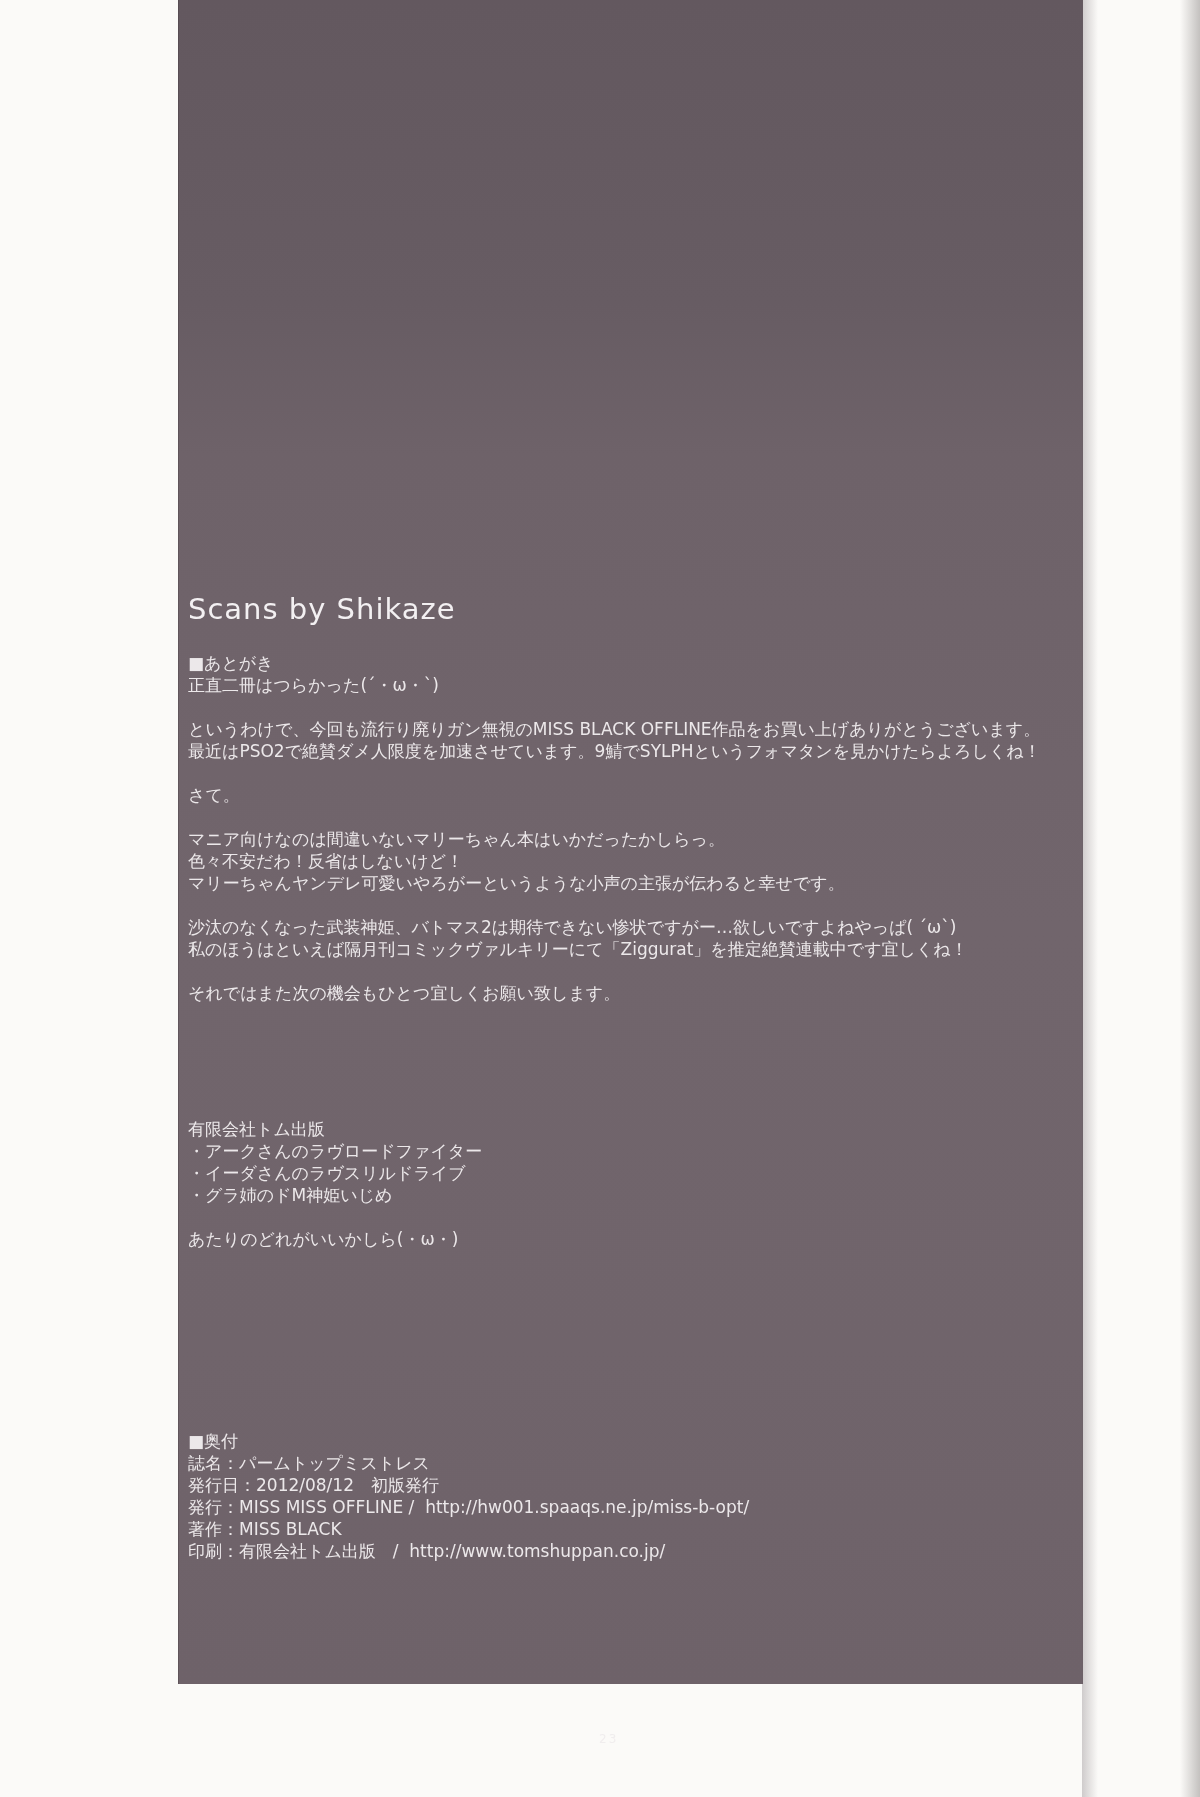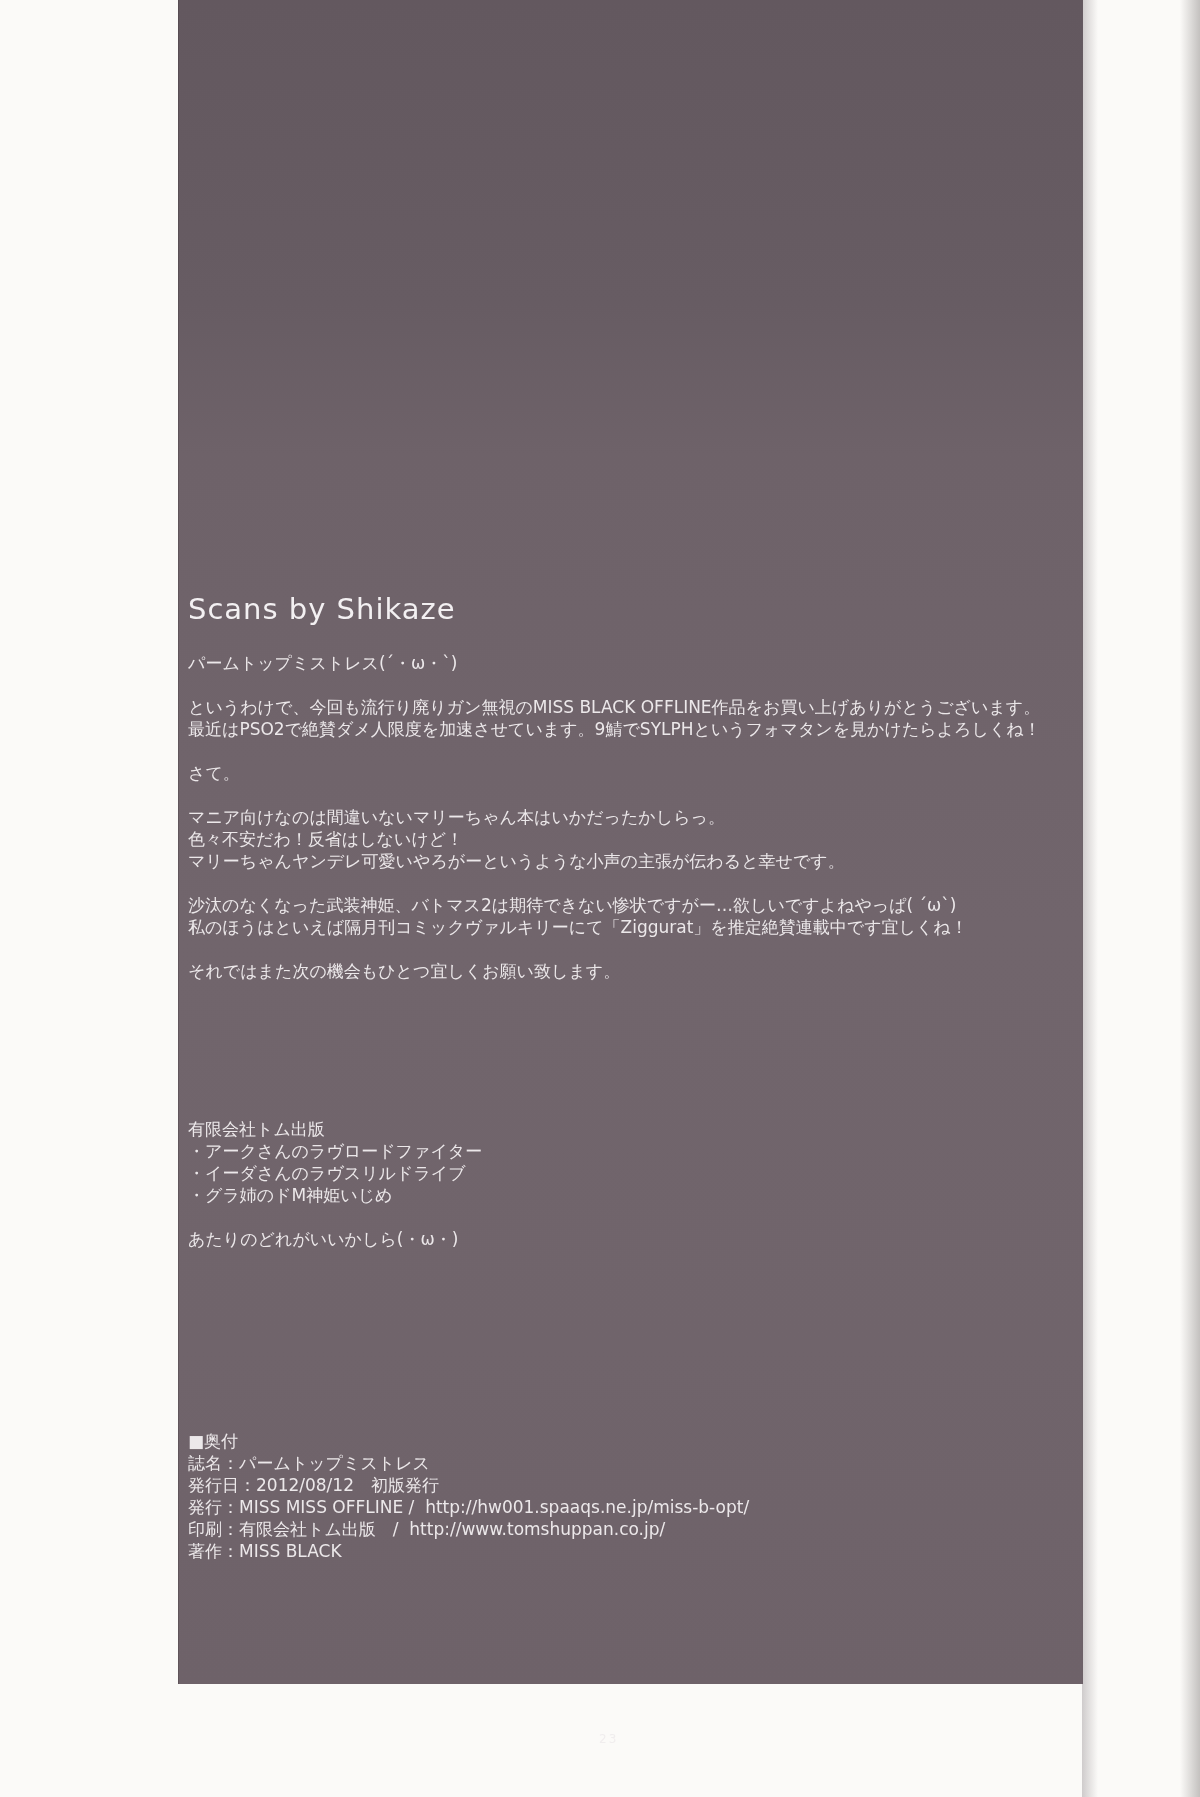--- a/index.html
+++ b/index.html
@@ -99,21 +99,22 @@
 </head>
 <body>
 
 <div class="canvas">
 
   <div class="page">
 
     <div class="credit">Scans by Shikaze</div>
 
     <section class="afterword">
-      <div class="line">パームトップミストレス(´・ω・`)</div>
+      <div class="line">■あとがき</div>
+      <div class="line">正直二冊はつらかった(´・ω・`)</div>
       <div class="line blank"></div>
       <div class="line">というわけで、今回も流行り廃りガン無視のMISS BLACK OFFLINE作品をお買い上げありがとうございます。</div>
       <div class="line">最近はPSO2で絶賛ダメ人限度を加速させています。9鯖でSYLPHというフォマタンを見かけたらよろしくね！</div>
       <div class="line blank"></div>
       <div class="line">さて。</div>
       <div class="line blank"></div>
       <div class="line">マニア向けなのは間違いないマリーちゃん本はいかだったかしらっ。</div>
       <div class="line">色々不安だわ！反省はしないけど！</div>
       <div class="line">マリーちゃんヤンデレ可愛いやろがーというような小声の主張が伝わると幸せです。</div>
       <div class="line blank"></div>
@@ -130,22 +131,22 @@
       <div class="line">・グラ姉のドM神姫いじめ</div>
       <div class="line blank"></div>
       <div class="line">あたりのどれがいいかしら(・ω・)</div>
     </section>
 
     <section class="colophon">
       <div class="line">■奥付</div>
       <div class="line">誌名：パームトップミストレス</div>
       <div class="line">発行日：2012/08/12　初版発行</div>
       <div class="line">発行：MISS MISS OFFLINE /  http://hw001.spaaqs.ne.jp/miss-b-opt/</div>
+      <div class="line">著作：MISS BLACK</div>
       <div class="line">印刷：有限会社トム出版　/  http://www.tomshuppan.co.jp/</div>
-      <div class="line">著作：MISS BLACK</div>
     </section>
 
     <div class="page-number">23</div>
 
   </div>
 
   <div class="page-right-shadow"></div>
   <div class="scan-right-edge"></div>
 
 </div>

